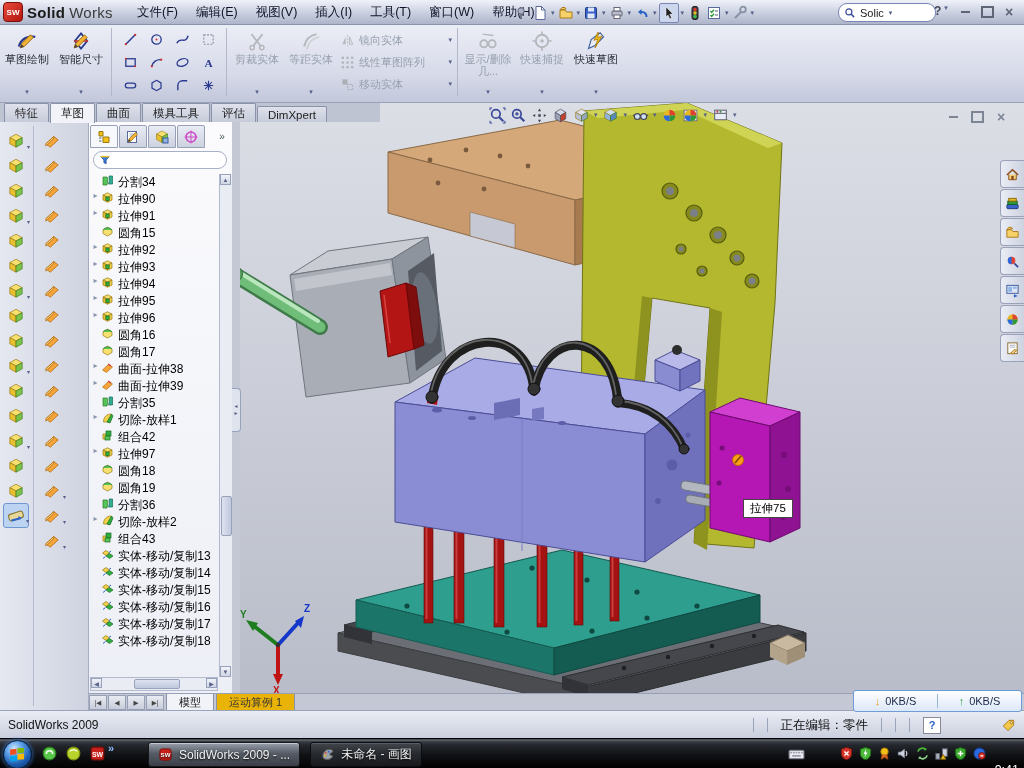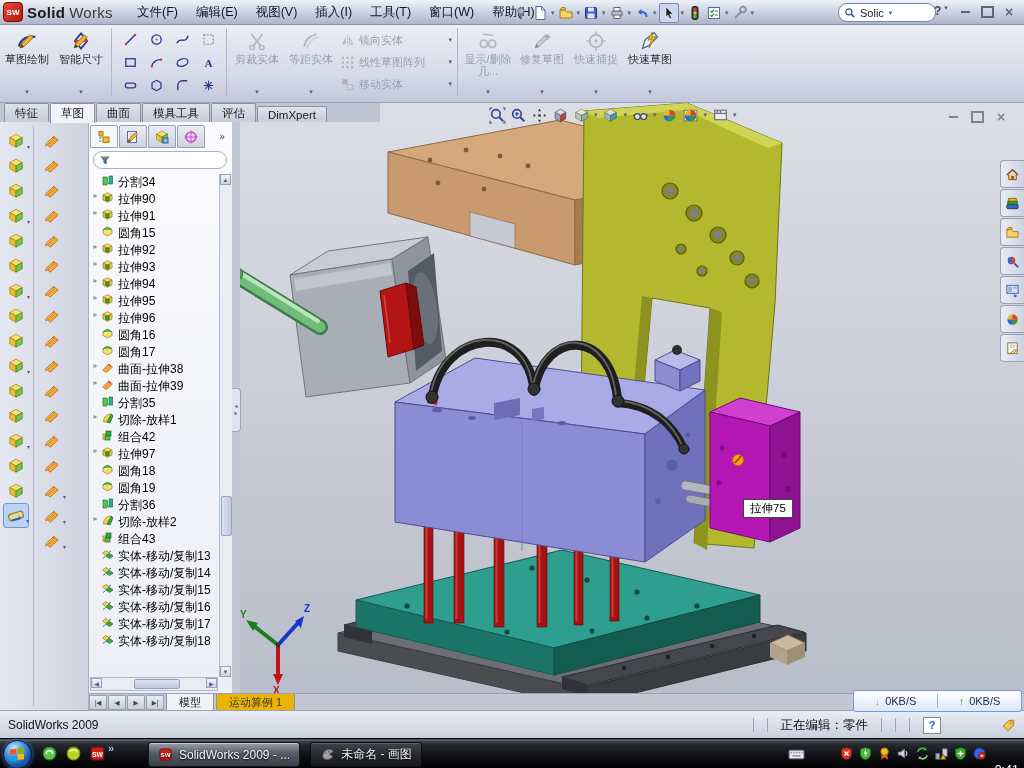--- a/index.html
+++ b/index.html
@@ -439,31 +439,20 @@
             <path d="M7.6 10h.8" stroke="#8890a4"></path>
             <path d="M4 3l8 1" stroke="#8890a4"></path>
           </svg>
         </span>
         <span class="cmlabel">显示/删除几...</span>
         <span class="dd">▾</span>
       </div>
       <div class="cmbtn dis">
         <span class="cmicon">
           <svg width="22" height="22" viewBox="0 0 16 16">
-            <path d="M3 13l1-3 6.5-6.5 2 2L6 12z" fill="#f2b234" stroke="#9a6a10" stroke-width=".7"></path>
-            <path d="M3 13l2.8-.9-1.9-1.9z" fill="#444"></path>
-            <path d="M12 3v4M10 5h4" stroke="#3a8a3a" stroke-width="1.4"></path>
-          </svg>
-        </span>
-        <span class="cmlabel">修复草图</span>
-        <span class="dd">▾</span>
-      </div>
-      <div class="cmbtn dis">
-        <span class="cmicon">
-          <svg width="22" height="22" viewBox="0 0 16 16">
             <circle cx="8" cy="8" r="4.5" fill="none" stroke="#8890a4" stroke-width="1.4"></circle>
             <circle cx="8" cy="8" r="1.3" fill="#8890a4"></circle>
             <path d="M8 1v2.5M8 12.5V15M1 8h2.5M12.5 8H15" stroke="#8890a4" stroke-width="1.2"></path>
           </svg>
         </span>
         <span class="cmlabel">快速捕捉</span>
         <span class="dd">▾</span>
       </div>
       <div class="cmbtn">
         <span class="cmicon">

